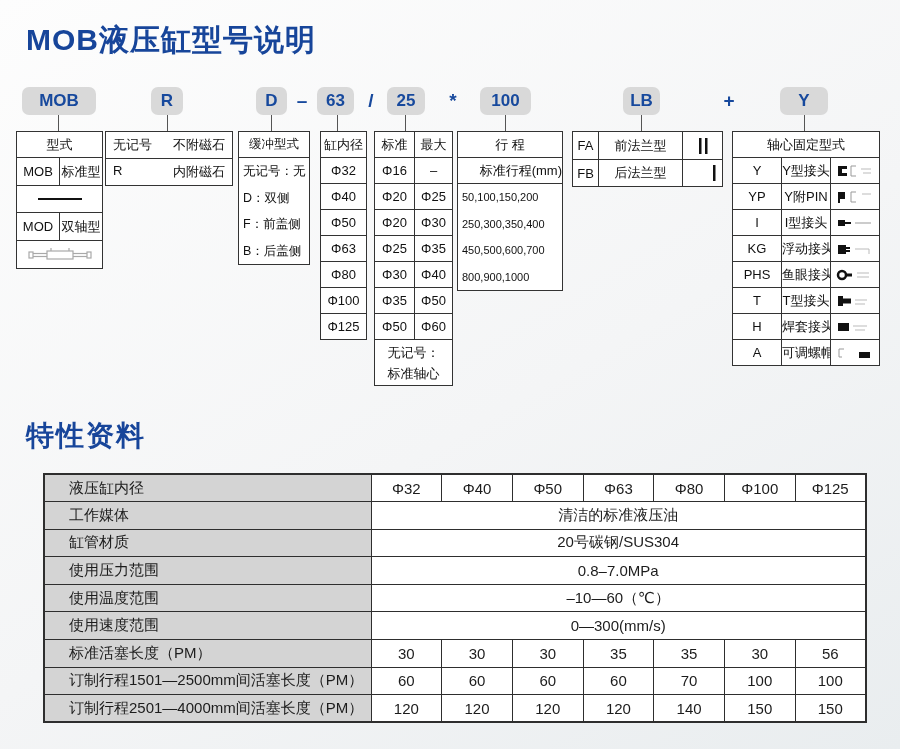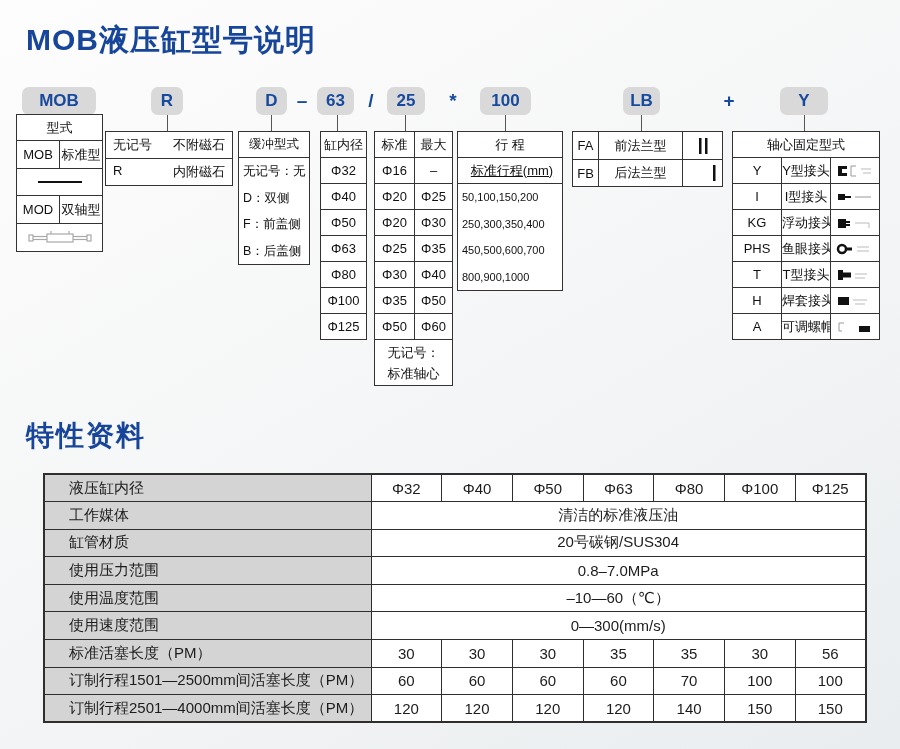--- a/index.html
+++ b/index.html
@@ -12,21 +12,21 @@
   .title2 { position:absolute; left:26px; top:417px; font-size:28px; font-weight:bold; color:#17459a; letter-spacing:2px; }
 
   .badge { position:absolute; top:87px; height:28px; line-height:28px; text-align:center;
            background:#d9d9d9; color:#17499d; font-weight:bold; font-size:17px; border-radius:7px; }
   .sep   { position:absolute; top:87px; height:28px; line-height:28px; text-align:center;
            color:#17499d; font-weight:bold; font-size:19px; }
   .conn  { position:absolute; top:115px; height:16px; width:1px; background:#555; }
 
   table.mt { position:absolute; border-collapse:collapse; background:#fff; font-size:13px; color:#111; table-layout:fixed; }
   table.mt td { border:1.5px solid #333; text-align:center; vertical-align:middle; padding:0; overflow:hidden; white-space:nowrap; }
-  table.mt td.left { text-align:center; padding-left:4px;text-decoration:underline; }
+  table.mt td.left { text-align:right; padding-left:4px; }
   .lines div { line-height:26.5px; text-align:left; padding-left:4px; white-space:nowrap; }
   .split { display:flex; justify-content:space-between; padding:0 7px; }
   .two div { line-height:21px; }
 
   table.spec { position:absolute; left:43px; top:473px; border-collapse:collapse; font-size:15px;
                border:2px solid #2e2e2e; table-layout:fixed; background:#fff; }
   table.spec tr { height:27.6px; }
   table.spec td { border:1px solid #2e2e2e; text-align:center; vertical-align:middle; background:#fff; padding:0; white-space:nowrap; overflow:hidden; }
   table.spec td.lbl { background:#d4d4d4; text-align:left; padding-left:24px; width:327px; }
 
@@ -55,21 +55,21 @@
 
   <div class="conn" style="left:58px"></div>
   <div class="conn" style="left:167px"></div>
   <div class="conn" style="left:271px"></div>
   <div class="conn" style="left:337px"></div>
   <div class="conn" style="left:405px"></div>
   <div class="conn" style="left:505px"></div>
   <div class="conn" style="left:641px"></div>
   <div class="conn" style="left:804px"></div>
 
-  <table class="mt" style="left:16px;top:114px;width:87px">
+  <table class="mt" style="left:16px;top:131px;width:87px">
     <tbody>
         <tr style="height:26px">
           <td colspan="2">型式</td>
         </tr>
     <tr style="height:28px">
       <td style="width:37px">MOB</td>
       <td>标准型</td>
     </tr>
     <tr style="height:27px">
           <td colspan="2">
@@ -266,20 +266,32 @@
       <td style="width:70px">Y型接头</td>
       <td>
         <svg width="40" height="20" viewBox="0 0 40 20">
               <path d="M3 5h9v3H7v4h5v3H3z" fill="#111"></path>
               <path d="M16 5h5M16 5v10M16 15h5" stroke="#999" fill="none"></path>
               <path d="M26 8h10M28 12h8" stroke="#bbb" fill="none"></path>
             </svg>
       </td>
     </tr>
     <tr style="height:26px">
+      <td>YP</td>
+      <td>Y附PIN</td>
+      <td>
+        <svg width="40" height="20" viewBox="0 0 40 20">
+              <rect x="3" y="5" width="7" height="7" fill="#111"></rect>
+              <rect x="3" y="12" width="2" height="4" fill="#111"></rect>
+              <path d="M16 5h5M16 5v10M16 15h5" stroke="#999" fill="none"></path>
+              <path d="M27 7h9" stroke="#bbb" fill="none"></path>
+            </svg>
+      </td>
+    </tr>
+    <tr style="height:26px">
       <td>I</td>
       <td>I型接头</td>
       <td>
         <svg width="40" height="20" viewBox="0 0 40 20">
               <rect x="3" y="7" width="7" height="6" fill="#111"></rect>
               <rect x="10" y="9" width="6" height="2" fill="#111"></rect>
               <path d="M20 10h16" stroke="#999" fill="none"></path>
             </svg>
       </td>
     </tr>

